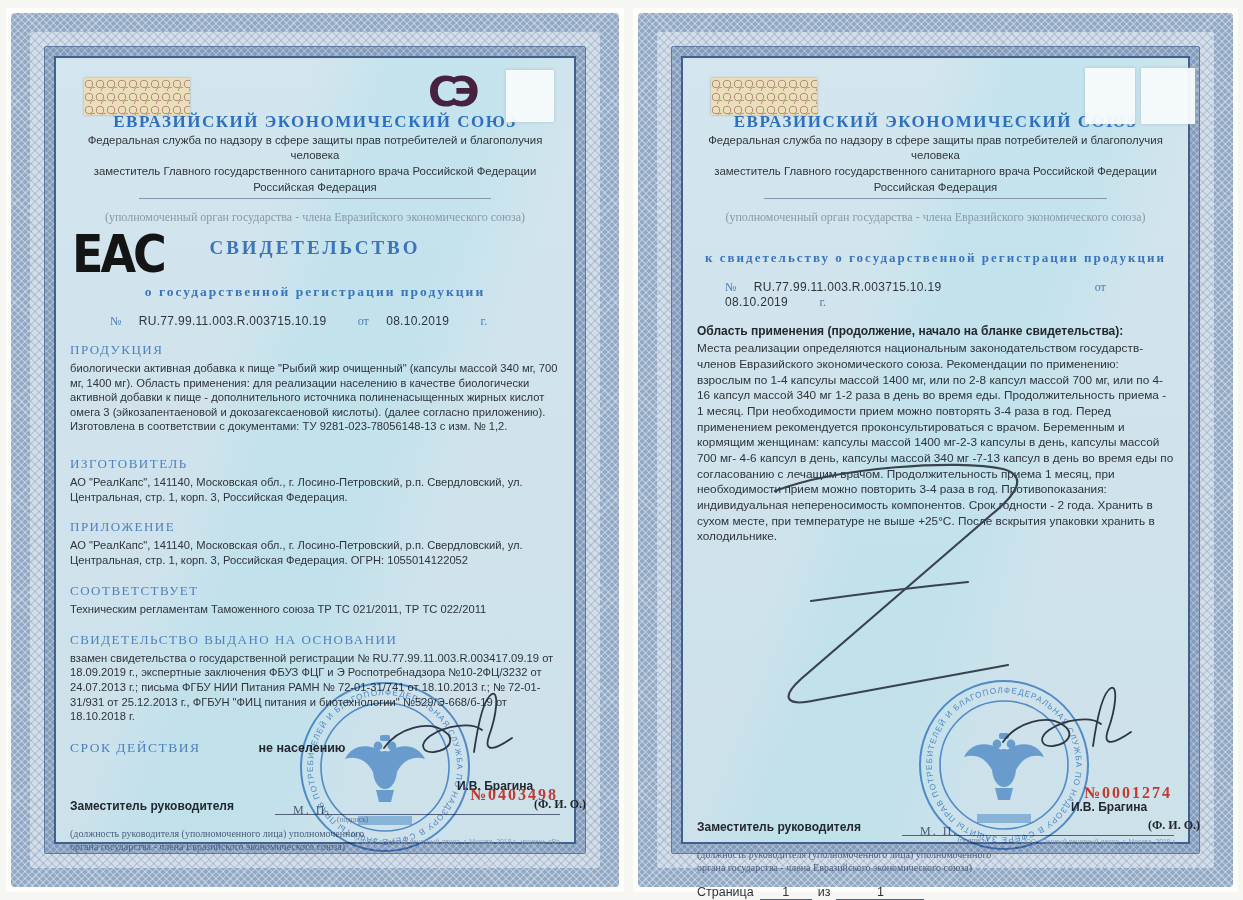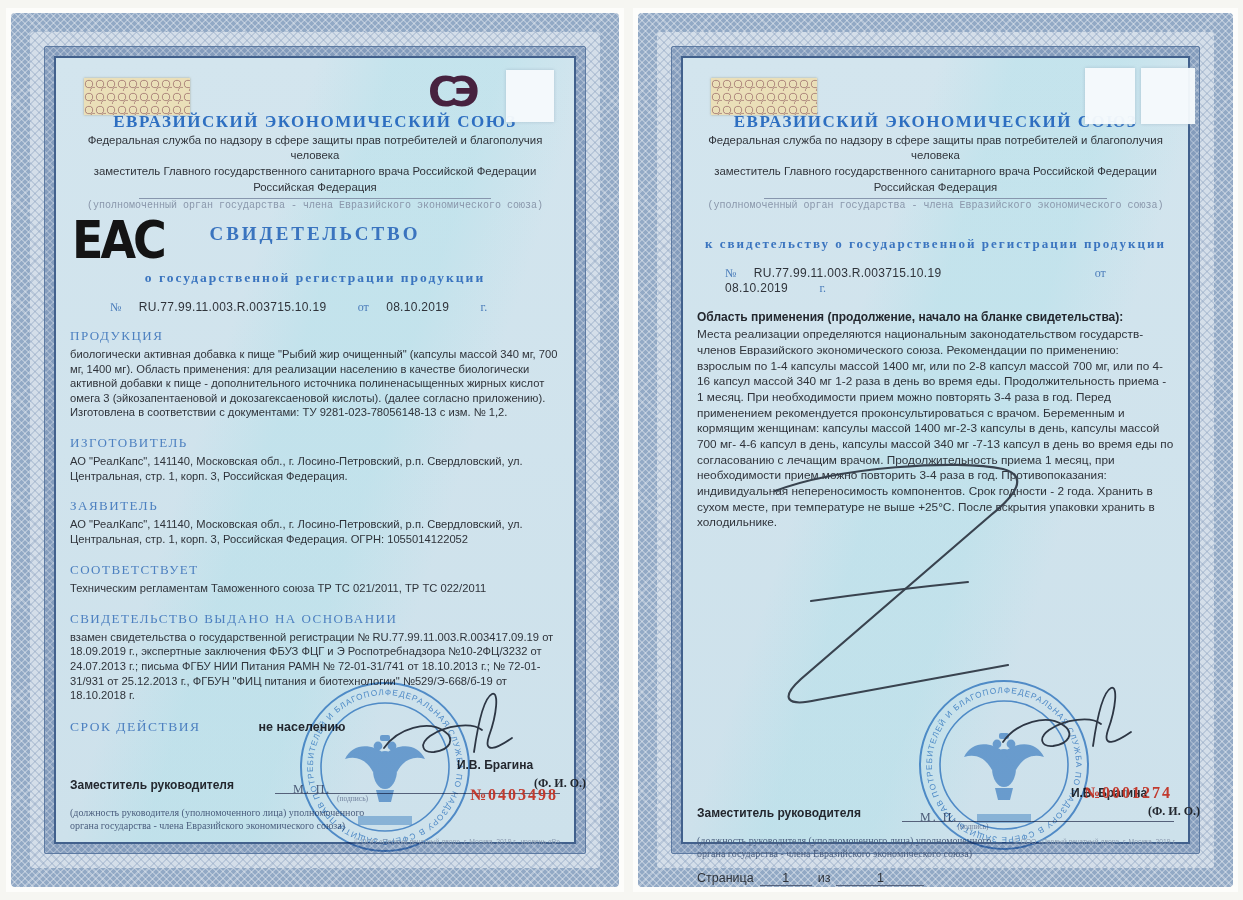--- a/index.html
+++ b/index.html
@@ -52,21 +52,21 @@
       font-family:"DejaVu Sans", sans-serif;font-weight:900;font-size:40px;line-height:44px;
       letter-spacing:-7px;color:#47223f;}
 
   
   .hdr{text-align:center;margin-top:54px;}
   .union{color:#2e6fc1;font-weight:bold;font-size:17px;letter-spacing:1.5px;
       font-family:"Liberation Serif", serif;}
   .hline{color:#30343b;font-size:11.4px;line-height:1.32;margin-top:1px;}
   .hline:first-of-type{margin-top:5px;}
   .hrule{width:72%;margin:3px auto 0;border-top:1px solid #8796ad;}
-  .hcap{color:#8a97ab;font-size:10px;font-family:Liberation Mono, monospace;margin-top:1px;}
+  .hcap{color:#8a97ab;font-size:12px;font-family:Liberation Serif, serif;margin-top:11px;}
 
   
   .titlezone{position:relative;margin-top:12px;text-align:center;}
   .eac{position:absolute;left:2px;top:-6px;
       font-family:"DejaVu Sans", sans-serif;font-weight:900;font-size:46px;line-height:1;
       letter-spacing:-3px;color:#141414;transform:scaleY(1.12);}
   .doc-title{color:#3a74bf;font-weight:bold;font-size:19px;letter-spacing:3px;
       font-family:"Liberation Serif", serif;}
   .doc-subtitle{color:#3a74bf;font-weight:bold;font-size:13.5px;letter-spacing:2px;
       font-family:"Liberation Serif", serif;margin-top:25px;}
@@ -145,26 +145,26 @@
         <span class="nval">RU.77.99.11.003.R.003715.10.19</span>
         <span class="nlab">от</span>
         <span class="nval">08.10.2019</span>
         <span class="nlab">г.</span>
       </div>
 
       <div class="sec">
         <div class="sec-h">ПРОДУКЦИЯ</div>
         <div class="sec-t">биологически активная добавка к пище "Рыбий жир очищенный" (капсулы массой 340 мг, 700 мг, 1400 мг). Область применения: для реализации населению в качестве биологически активной добавки к пище - дополнительного источника полиненасыщенных жирных кислот омега 3 (эйкозапентаеновой и докозагексаеновой кислоты). (далее согласно приложению). Изготовлена в соответствии с документами: ТУ 9281-023-78056148-13 с изм. № 1,2.</div>
       </div>
-      <div class="sec" style="margin-top:15px;">
+      <div class="sec" style="margin-top:22px;">
         <div class="sec-h">ИЗГОТОВИТЕЛЬ</div>
         <div class="sec-t">АО "РеалКапс", 141140, Московская обл., г. Лосино-Петровский, р.п. Свердловский, ул. Центральная, стр. 1, корп. 3, Российская Федерация.</div>
       </div>
       <div class="sec" style="margin-top:15px;">
-        <div class="sec-h">ЗАЯВИТЕЛЬ</div>
+        <div class="sec-h">ПРИЛОЖЕНИЕ</div>
         <div class="sec-t">АО "РеалКапс", 141140, Московская обл., г. Лосино-Петровский, р.п. Свердловский, ул. Центральная, стр. 1, корп. 3, Российская Федерация. ОГРН: 1055014122052</div>
       </div>
       <div class="sec" style="margin-top:16px;">
         <div class="sec-h">СООТВЕТСТВУЕТ</div>
         <div class="sec-t">Техническим регламентам Таможенного союза ТР ТС 021/2011, ТР ТС 022/2011</div>
       </div>
       <div class="sec" style="margin-top:15px;">
         <div class="sec-h">СВИДЕТЕЛЬСТВО ВЫДАНО НА ОСНОВАНИИ</div>
         <div class="sec-t">взамен свидетельства о государственной регистрации № RU.77.99.11.003.R.003417.09.19 от 18.09.2019 г., экспертные заключения ФБУЗ ФЦГ и Э Роспотребнадзора №10-2ФЦ/3232 от 24.07.2013 г.; письма ФГБУ НИИ Питания РАМН № 72-01-31/741 от 18.10.2013 г.; № 72-01-31/931 от 25.12.2013 г., ФГБУН "ФИЦ питания и биотехнологии" №529/Э-668/б-19 от 18.10.2018 г.</div>
       </div>

